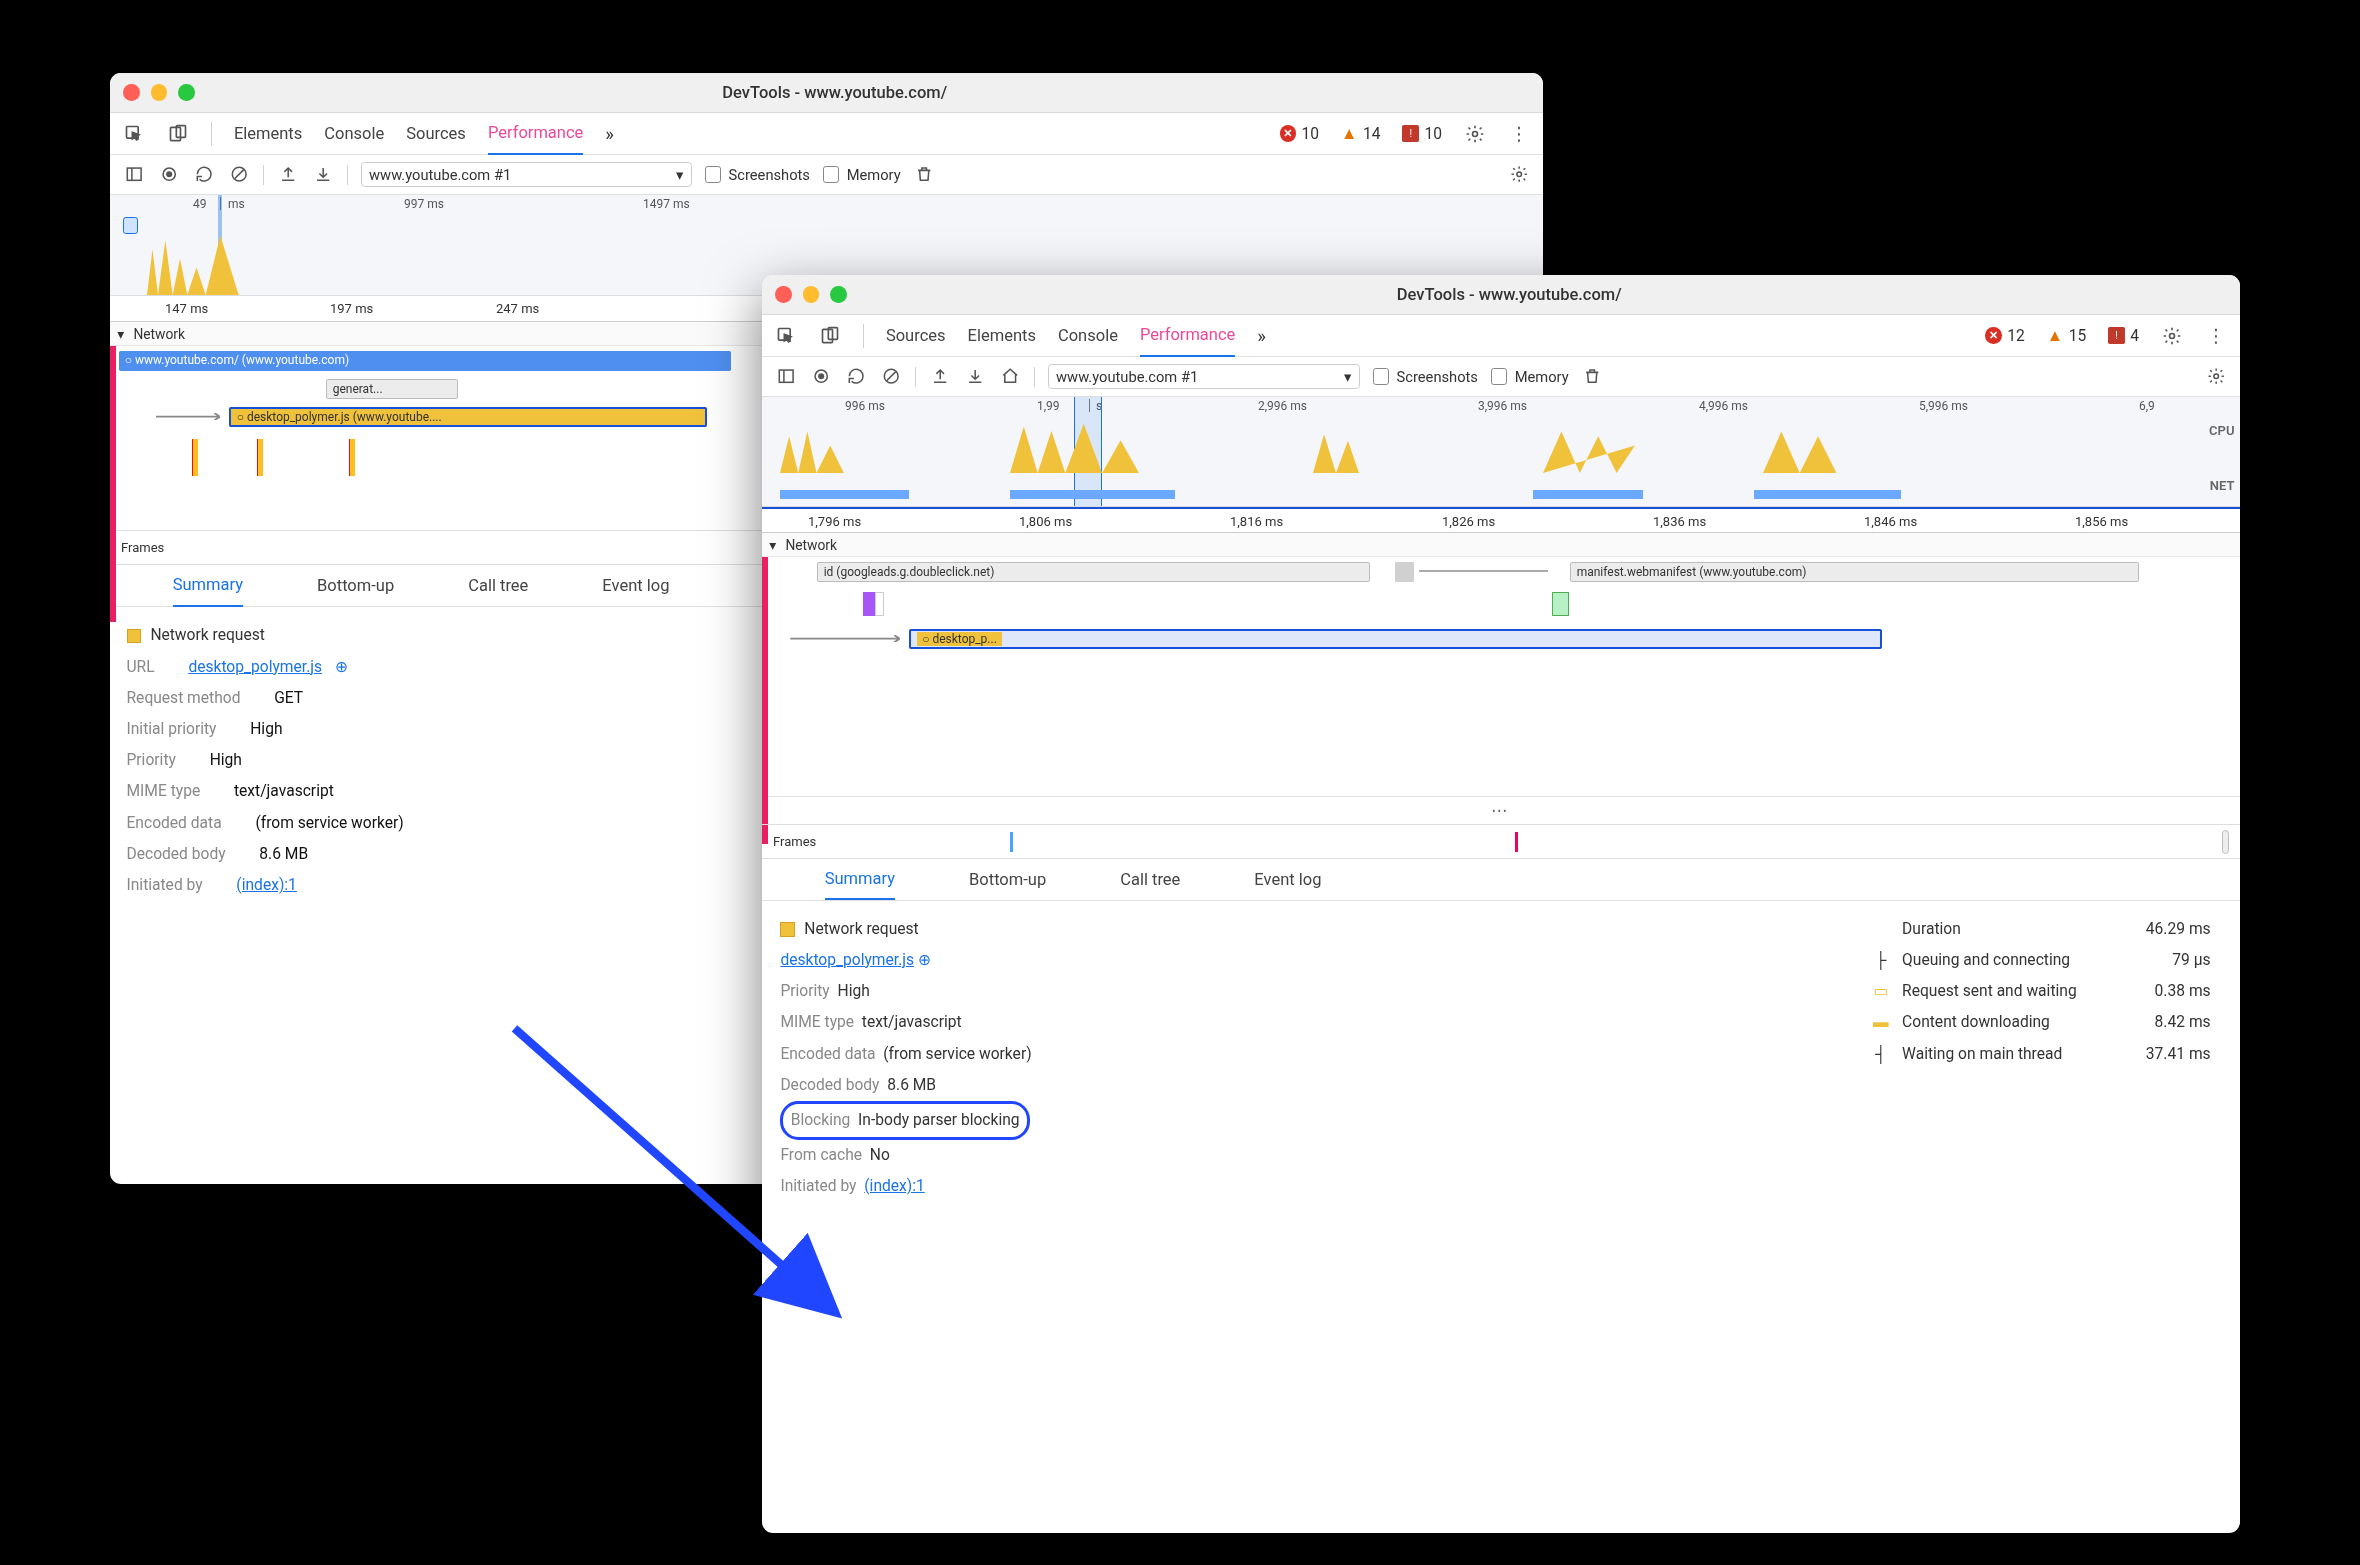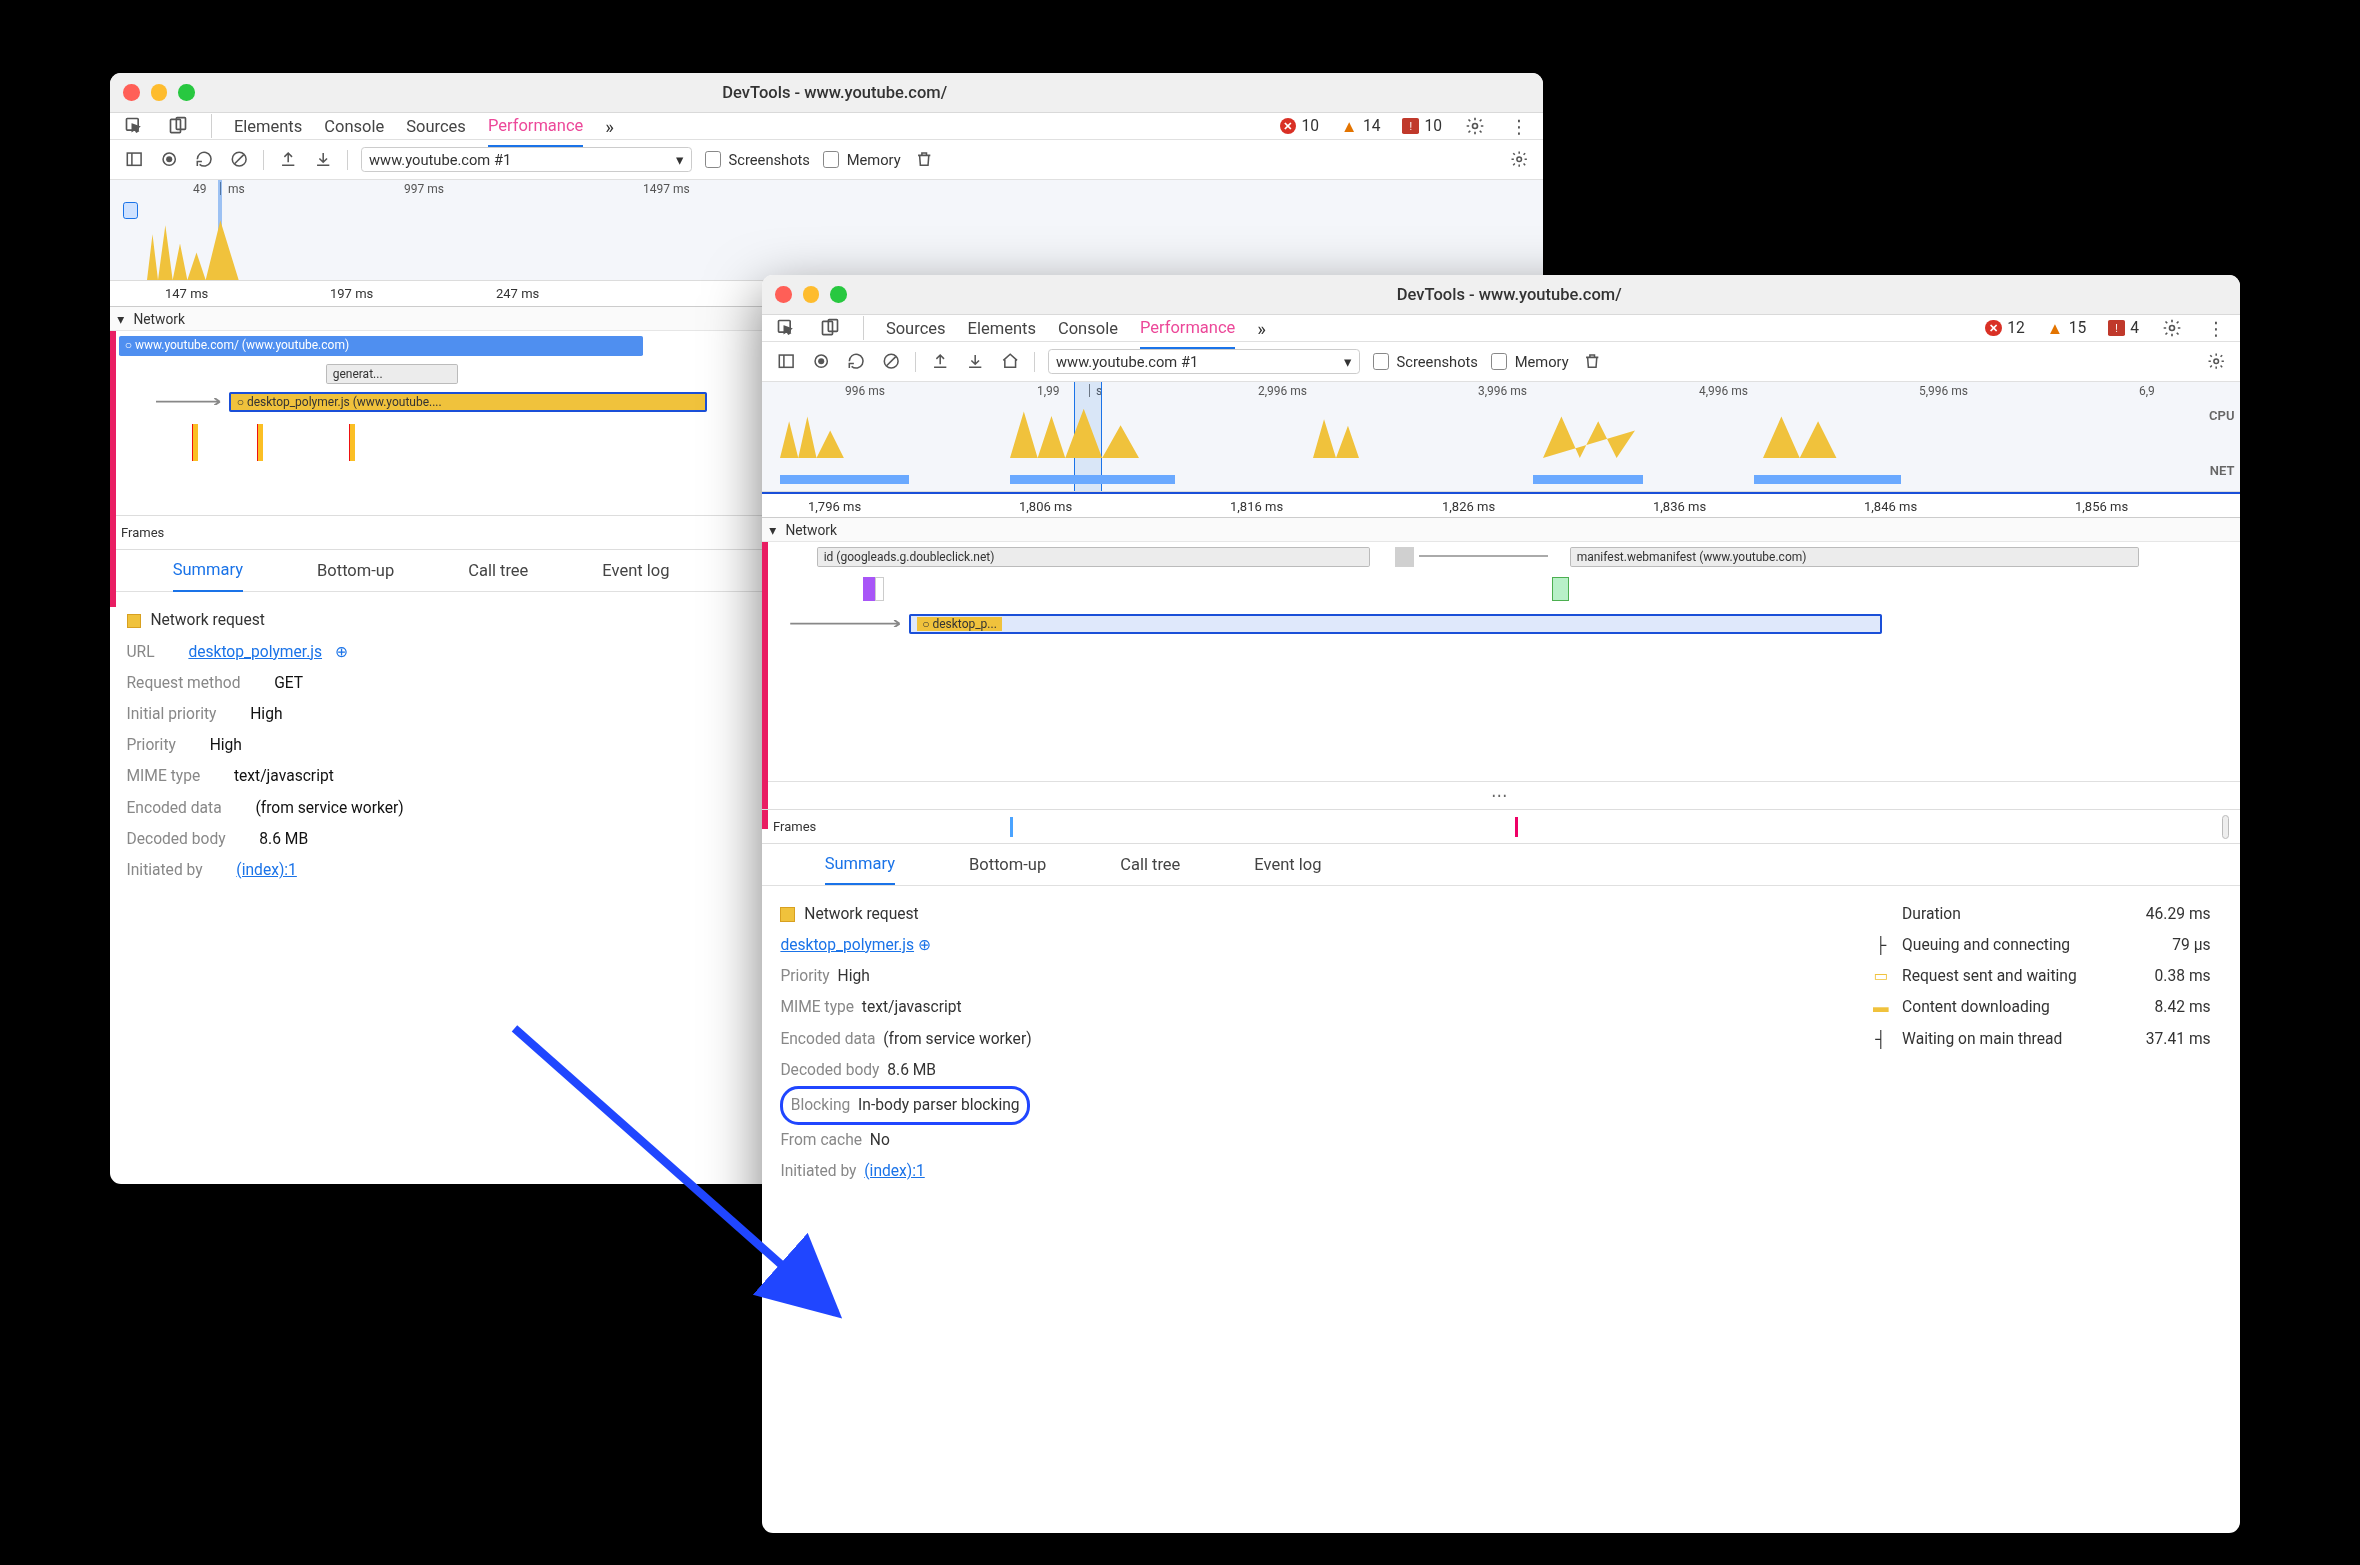--- a/index.html
+++ b/index.html
@@ -25,21 +25,21 @@
     border-bottom: 0.9px solid #d9d9d9;
     display: flex;
     align-items: center;
     padding: 0 13px;
   }
   .traffic { display:flex; gap:11px; }
   .tl { width:16.5px; height:16.5px; border-radius:50%; }
   .tl.red { background:#ff5f57; } .tl.yel { background:#febc2e; } .tl.grn { background:#28c840; }
   .titlebar .title { flex:1; text-align:center; font-size:16.5px; color:#333; font-weight:500; margin-right:55px;}
   .tabbar {
-    height: 27px;
+    height: 42px;
     display:flex; align-items:center; gap:22px;
     border-bottom: 0.9px solid #e0e0e0;
     padding: 0 13px;
     font-size: 16.5px;
   }
   .tabbar .sep { width:0.9px; height:24px; background:#d0d0d0; }
   .tabbar .tab { cursor:pointer; color:#444; height:42px; display:flex; align-items:center;}
   .tabbar .tab.active { color:#ec4899; border-bottom:2.8px solid #1a73e8; }
   .tabbar .spacer { flex:1; }
   .badge { display:inline-flex; align-items:center; gap:5.5px; font-size:15.6px;}
@@ -242,21 +242,21 @@
         <span><i class="lswatch" style="background:#a855f7"></i> <span>CSS</span></span>
         <span><i class="lswatch" style="background:#fbbf24"></i> <span>JS</span></span>
         <span><i class="lswatch" style="background:#06b6d4"></i> <span>Font</span></span>
         <span><i class="lswatch" style="background:#22c55e"></i> <span>Img</span></span>
         <span><i class="lswatch" style="background:#16a34a"></i> <span>M</span></span>
       </div>
     </div>
     <div class="tracks" style="position:relative;height:184px;">
       <div style="position:absolute;left:0;top:0;width:5.5px;height:150%;background:#e91e63;"></div>
       <div class="trow">
-          <div class="bar" style="left:0;width:524px;background:#4f8ff0;color:#fff;">○ www.youtube.com/ (www.youtube.com)</div>
+          <div class="bar" style="left:0;width:612px;background:#4f8ff0;color:#fff;">○ www.youtube.com/ (www.youtube.com)</div>
         </div>
       <div class="trow">
           <div class="bar" style="left:207px;width:132px;background:#ececec;border:0.9px solid #bbb;">generat...</div>
         </div>
       <div class="trow">
         <svg style="position:absolute;left:37px;top:9.2px" width="73" height="7.3" viewBox="0 0 80 8">
             <path d="M0 4 H70 M70 4 l-6 -4 M70 4 l-6 4" stroke="#888" stroke-width="2" fill="none"></path>
           </svg>
         <div class="bar" style="left:110px;width:478px;background:#f0c23c;border:2.8px solid #1a4fd8;">○ desktop_polymer.js (www.youtube....</div>
       </div>

